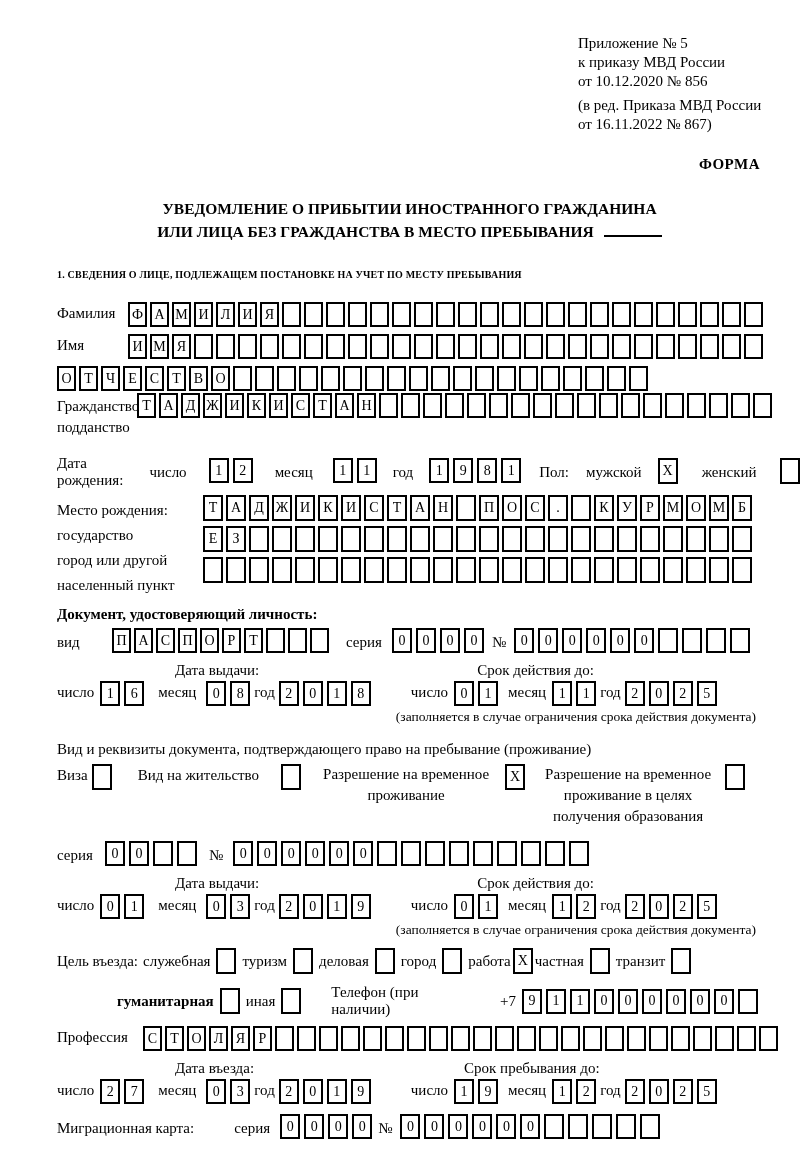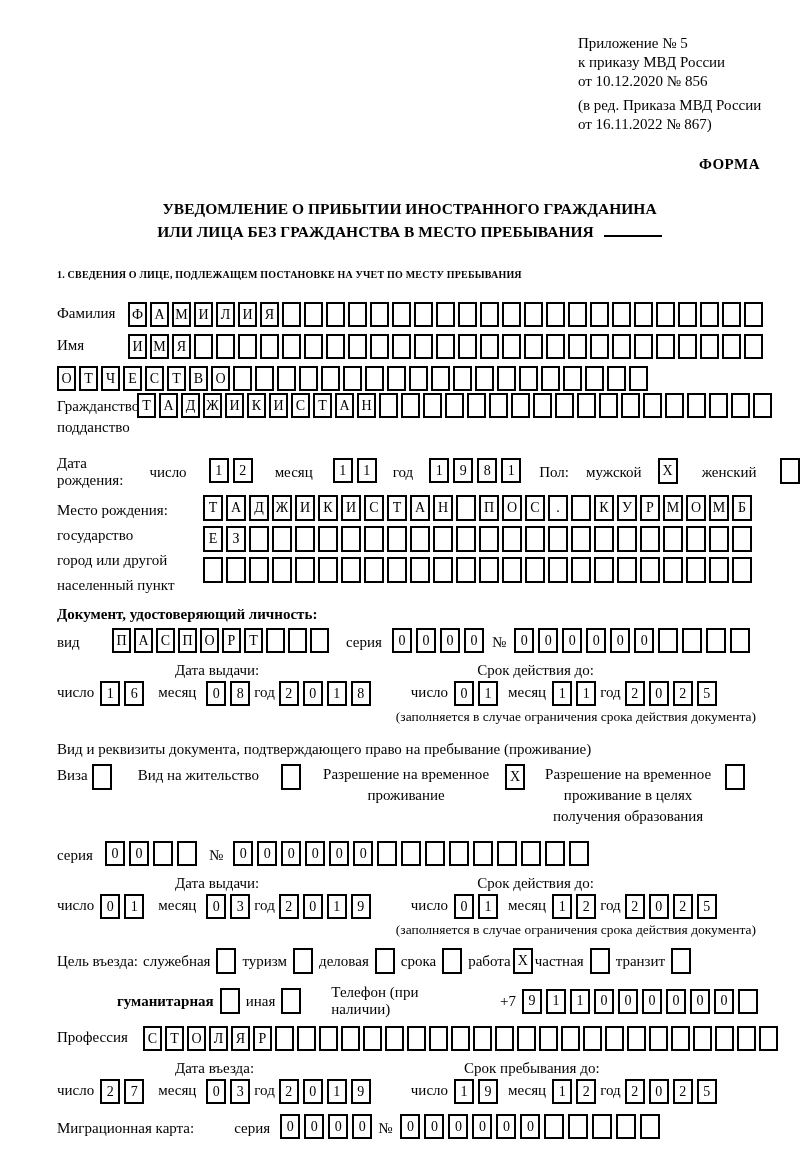--- a/index.html
+++ b/index.html
@@ -529,21 +529,21 @@
       <span class="cell"></span>
     </span>
   <span>туризм</span>
   <span class="cells cb">
       <span class="cell"></span>
     </span>
   <span>деловая</span>
   <span class="cells cb">
       <span class="cell"></span>
     </span>
-  <span>срока</span>
+  <span>город</span>
   <span class="cells cb">
       <span class="cell"></span>
     </span>
   <span>работа</span>
   <span class="cells cb" style="margin:0 2px;">
       <span class="cell">X</span>
     </span>
   <span>частная</span>
   <span class="cells cb">
       <span class="cell"></span>

